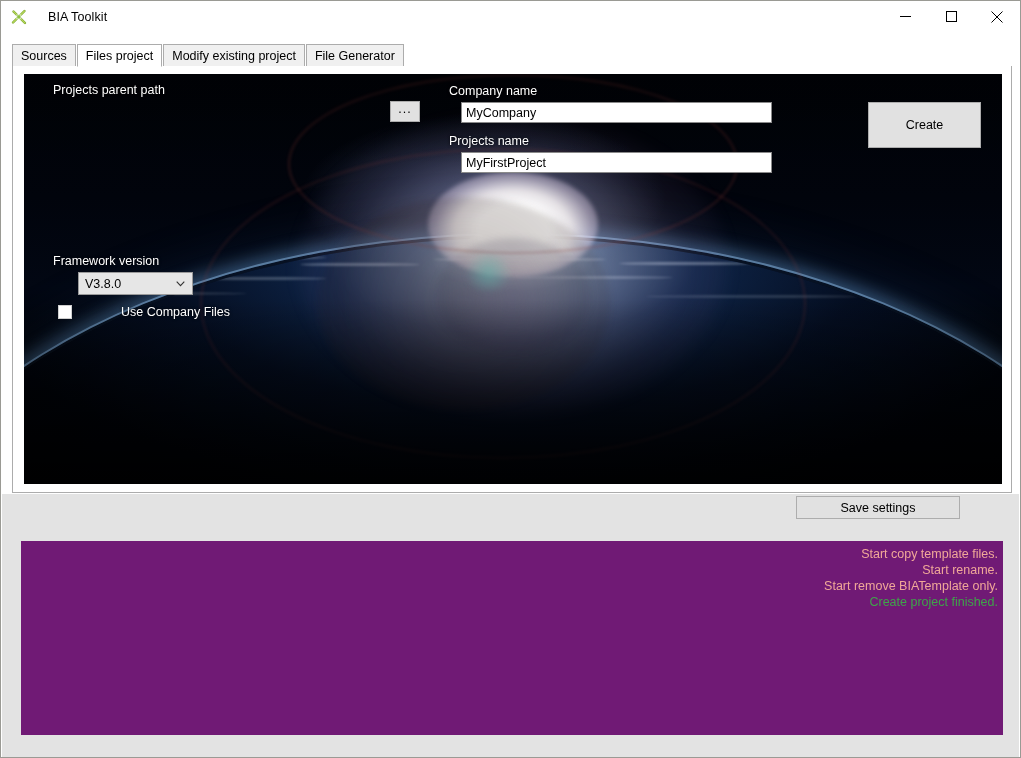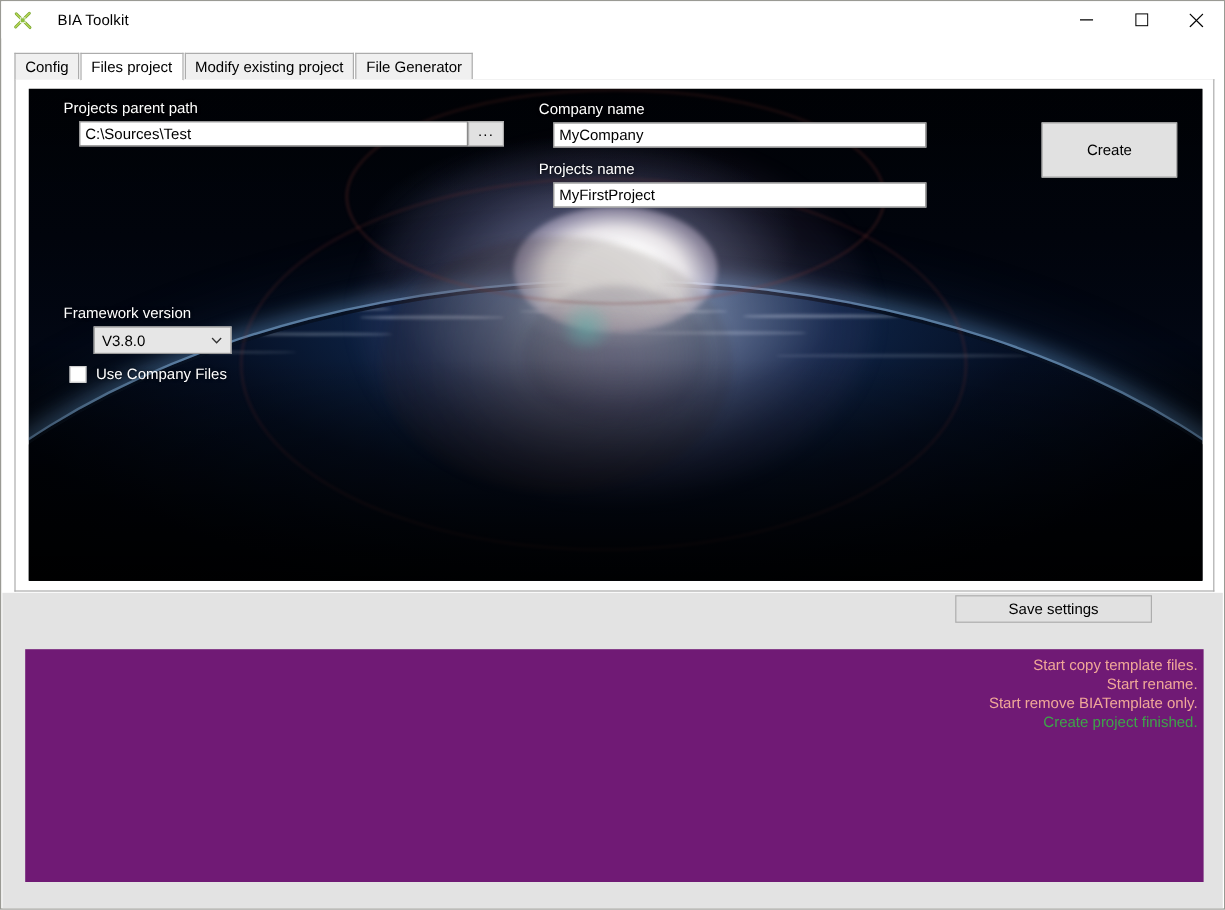--- a/index.html
+++ b/index.html
@@ -233,20 +233,21 @@
   #combo .chev {
     position: absolute;
     right: 7px; top: 50%;
     transform: translateY(-50%);
   }
   #checkrow {
     position: absolute;
     left: 45px; top: 305px;
     display: flex; align-items: center;
     cursor: default;
+    gap: 41px;
   }
   #checkbox {
     width: 14px; height: 14px;
     background: #ffffff;
     border: 1px solid #cfcfcf;
   }
   #check-label {
     margin-left: 8px;
     color: #ffffff;
     font-size: 12.5px;
@@ -316,21 +317,21 @@
         <svg width="12" height="12" viewBox="0 0 12 12">
           <line x1="0.5" y1="0.5" x2="11.5" y2="11.5" stroke="#000" stroke-width="1"></line>
           <line x1="11.5" y1="0.5" x2="0.5" y2="11.5" stroke="#000" stroke-width="1"></line>
         </svg>
       </div>
     </div>
   </div>
 
   <div id="tabstrip">
     <div class="tab">
-      <span>Config</span>
+      <span>Sources</span>
     </div>
     <div class="tab active">
       <span>Files project</span>
     </div>
     <div class="tab">
       <span>Modify existing project</span>
     </div>
     <div class="tab">
       <span>File Generator</span>
     </div>
@@ -365,21 +366,20 @@
 
         <div class="flare-ring" style="left:27%; top:0%;  width:46%;  height:44%;"></div>
         <div class="flare-ring" style="left:18%; top:18%; width:62%;  height:76%; border-color:rgba(140,55,50,0.22);"></div>
         <div class="flare-disc" style="left:30%; top:30%; width:30%;  height:52%;  background:radial-gradient(circle, rgba(60,40,30,0.30) 0%, rgba(40,25,18,0.16) 70%, rgba(0,0,0,0) 100%);"></div>
         <div class="flare-disc" style="left:42%; top:40%; width:16%;  height:28%;  background:radial-gradient(circle, rgba(70,60,95,0.35) 0%, rgba(35,30,55,0.12) 70%, rgba(0,0,0,0) 100%);"></div>
         <div class="flare-disc" style="left:45%; top:44%; width:5%;   height:9%;   background:radial-gradient(circle, rgba(90,180,170,0.55) 0%, rgba(0,0,0,0) 75%);"></div>
         <div class="img-overlay-dark"></div>
       </div>
 
       <span class="field-label" style="left:29px; top:9px;">Projects parent path</span>
-      <input class="txtinput" style="left: 42px; width: 324px; top: 27px;" id="path-input" value="C:\Sources\Test">
       <div class="btn" id="browse-btn" style="top:27px; left:366px;">
         <span>...</span>
       </div>
 
       <span class="field-label" style="left:425px; top:10px;">Company name</span>
       <input class="txtinput" style="left: 437px; top: 28px; width: 311px;" value="MyCompany">
 
       <span class="field-label" style="left:425px; top:60px;">Projects name</span>
       <input class="txtinput" style="left: 437px; top: 78px; width: 311px;" value="MyFirstProject">
 

